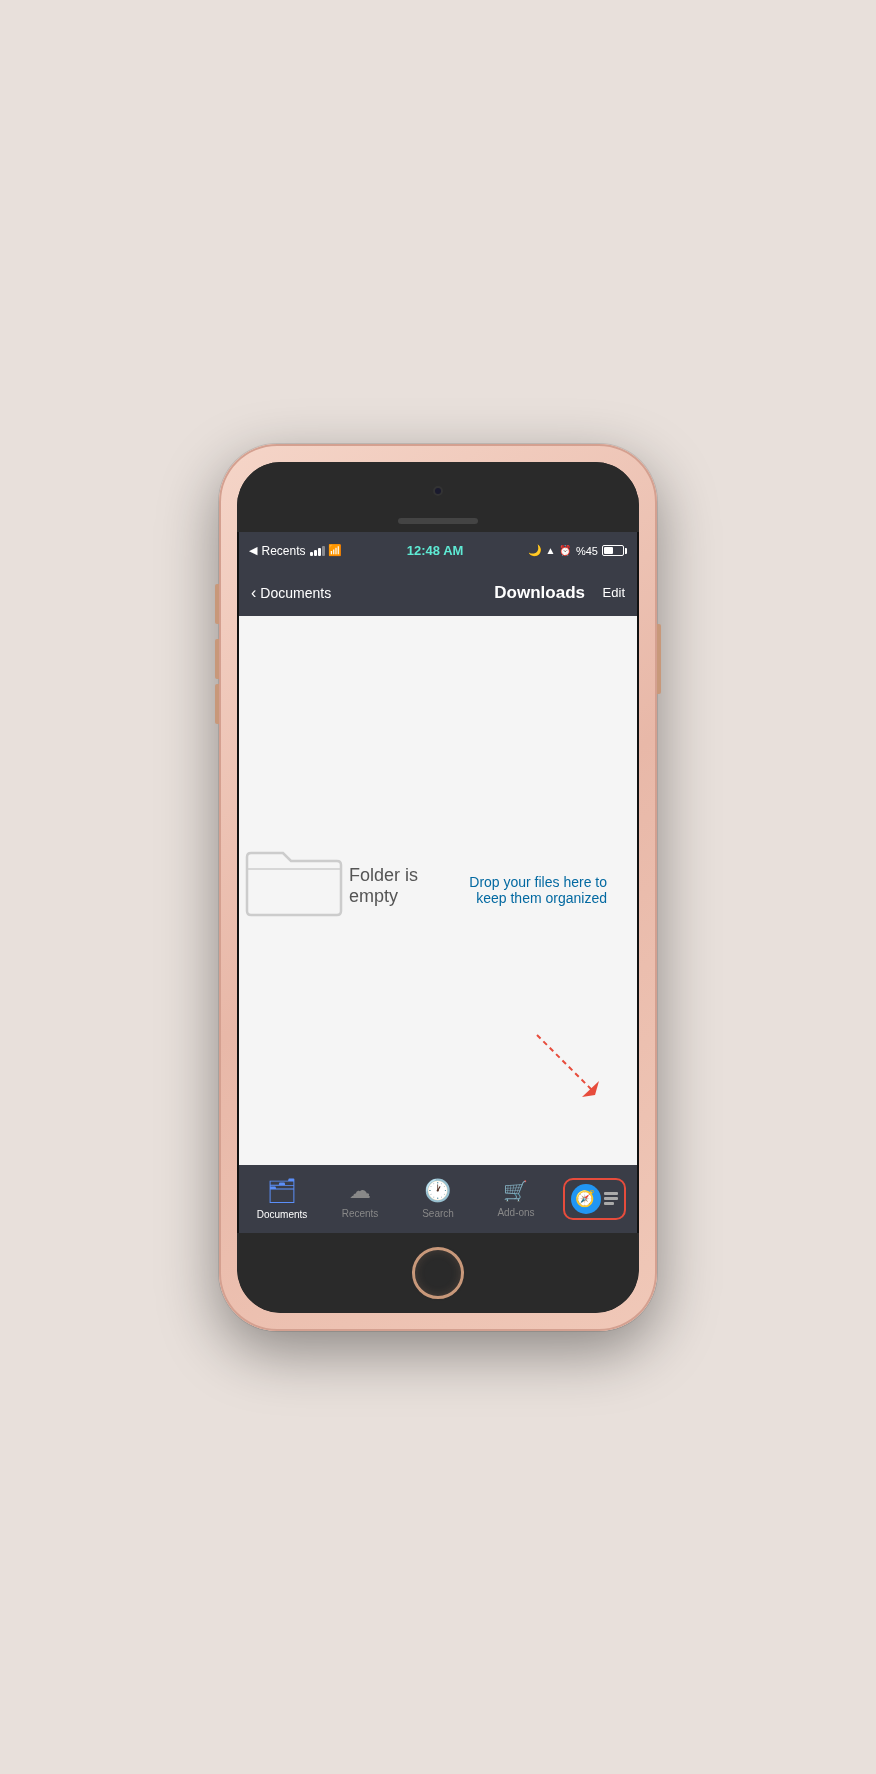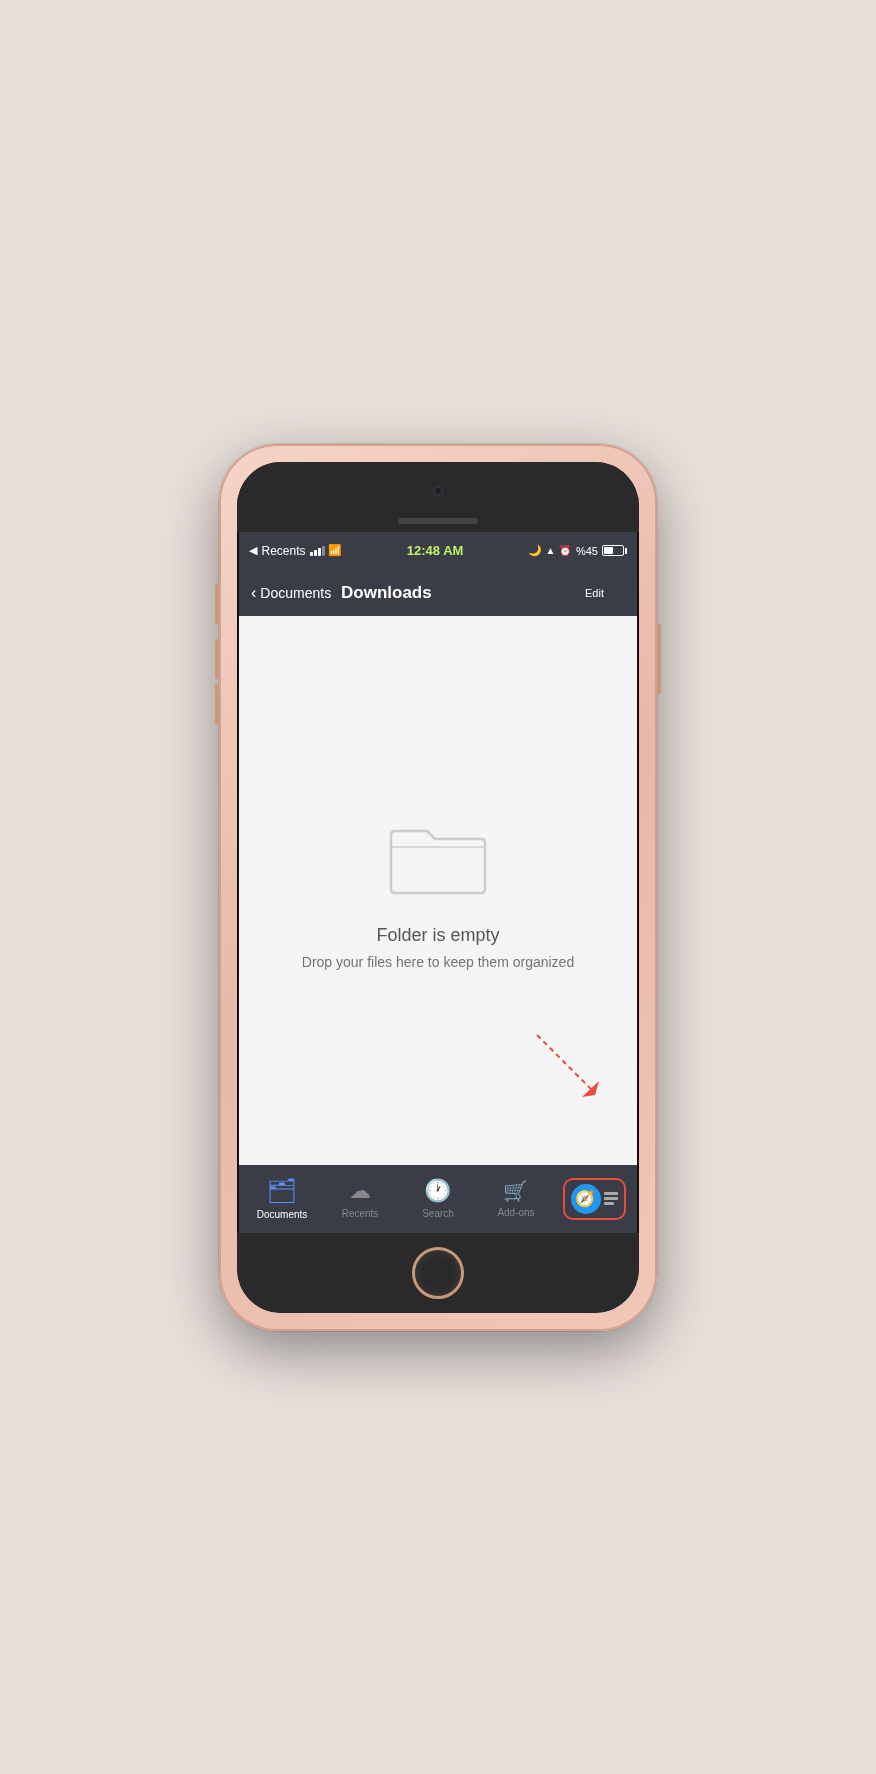--- a/index.html
+++ b/index.html
@@ -119,21 +119,21 @@
     .status-left {
       display: flex;
       align-items: center;
       gap: 4px;
       color: white;
       font-size: 12px;
       font-weight: 500;
     }
 
     .status-center {
-      color: #bef264;
+      color: #5eead4;
       font-size: 13px;
       font-weight: 600;
     }
 
     .status-right {
       display: flex;
       align-items: center;
       gap: 4px;
       color: white;
       font-size: 11px;
@@ -209,39 +209,39 @@
       cursor: pointer;
       min-width: 90px;
     }
 
     .nav-back-chevron {
       font-size: 16px;
     }
 
     .nav-title {
       flex: 1;
-      text-align: left;
+      text-align: right;
       color: white;
       font-size: 17px;
       font-weight: 700;
     }
 
     .nav-edit {
       color: white;
-      font-size: 11px;
+      font-size: 13px;
       min-width: 40px;
+      text-align: right;
       cursor: pointer;
     }
 
     
     .content {
       flex: 1;
       background: #f5f5f5;
       display: flex;
-      flex-direction: column;
       align-items: center;
       justify-content: center;
       position: relative;
       overflow: hidden;
     }
 
     .empty-folder-icon {
       margin-bottom: 20px;
     }
 
@@ -251,23 +251,23 @@
     }
 
     .empty-title {
       color: #555;
       font-size: 18px;
       font-weight: 500;
       margin-bottom: 8px;
     }
 
     .empty-subtitle {
-      color: #737373;
+      color: #0369a1;
       font-size: 14px;
-      text-align: center;
+      text-align: right;
       padding: 0 30px;
     }
 
     
     .arrow-annotation {
       position: absolute;
       bottom: 60px;
       right: 30px;
       width: 80px;
       height: 80px;

